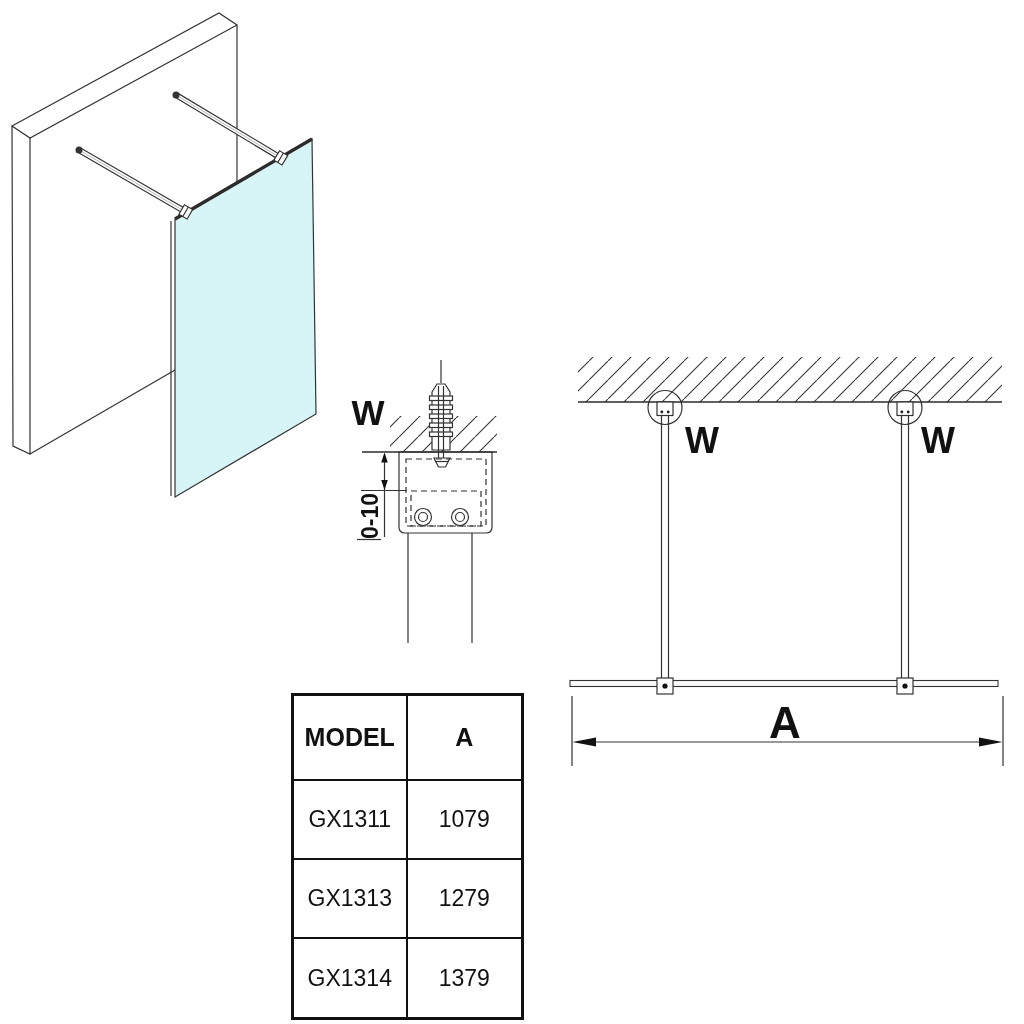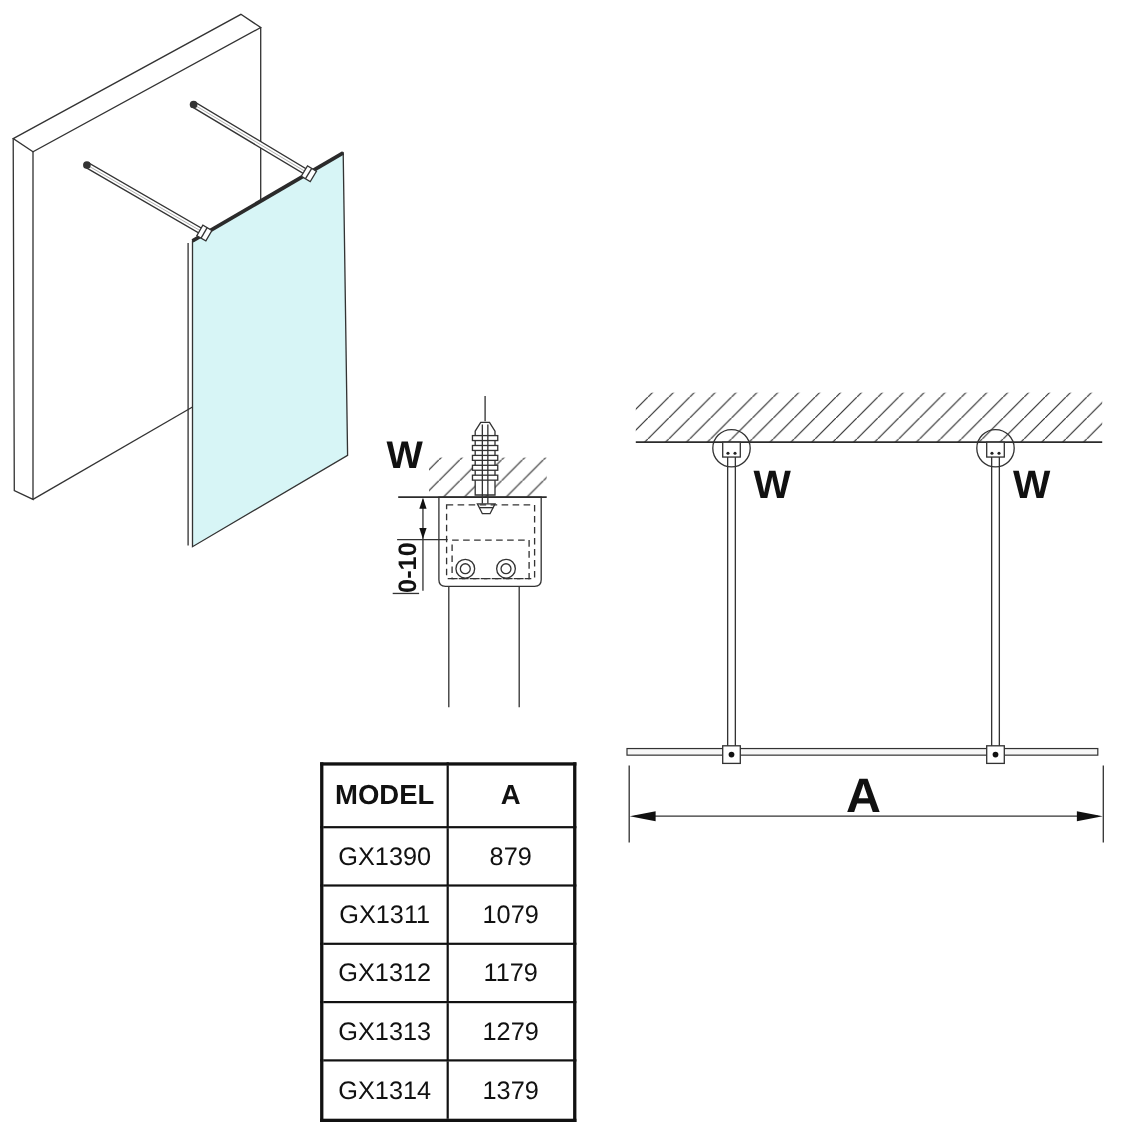--- a/index.html
+++ b/index.html
@@ -166,30 +166,22 @@
     <colgroup>
         <col style="width:114px">
         <col style="width:116px">
       </colgroup>
     <tbody>
         <tr>
       <th>MODEL</th>
       <th>A</th>
     </tr>
     <tr>
-      <td>GX1390</td>
-      <td>879</td>
-    </tr>
-    <tr>
       <td>GX1311</td>
       <td>1079</td>
-    </tr>
-    <tr>
-      <td>GX1312</td>
-      <td>1179</td>
     </tr>
     <tr>
       <td>GX1313</td>
       <td>1279</td>
     </tr>
     <tr>
       <td>GX1314</td>
       <td>1379</td>
     </tr>
   </tbody>

